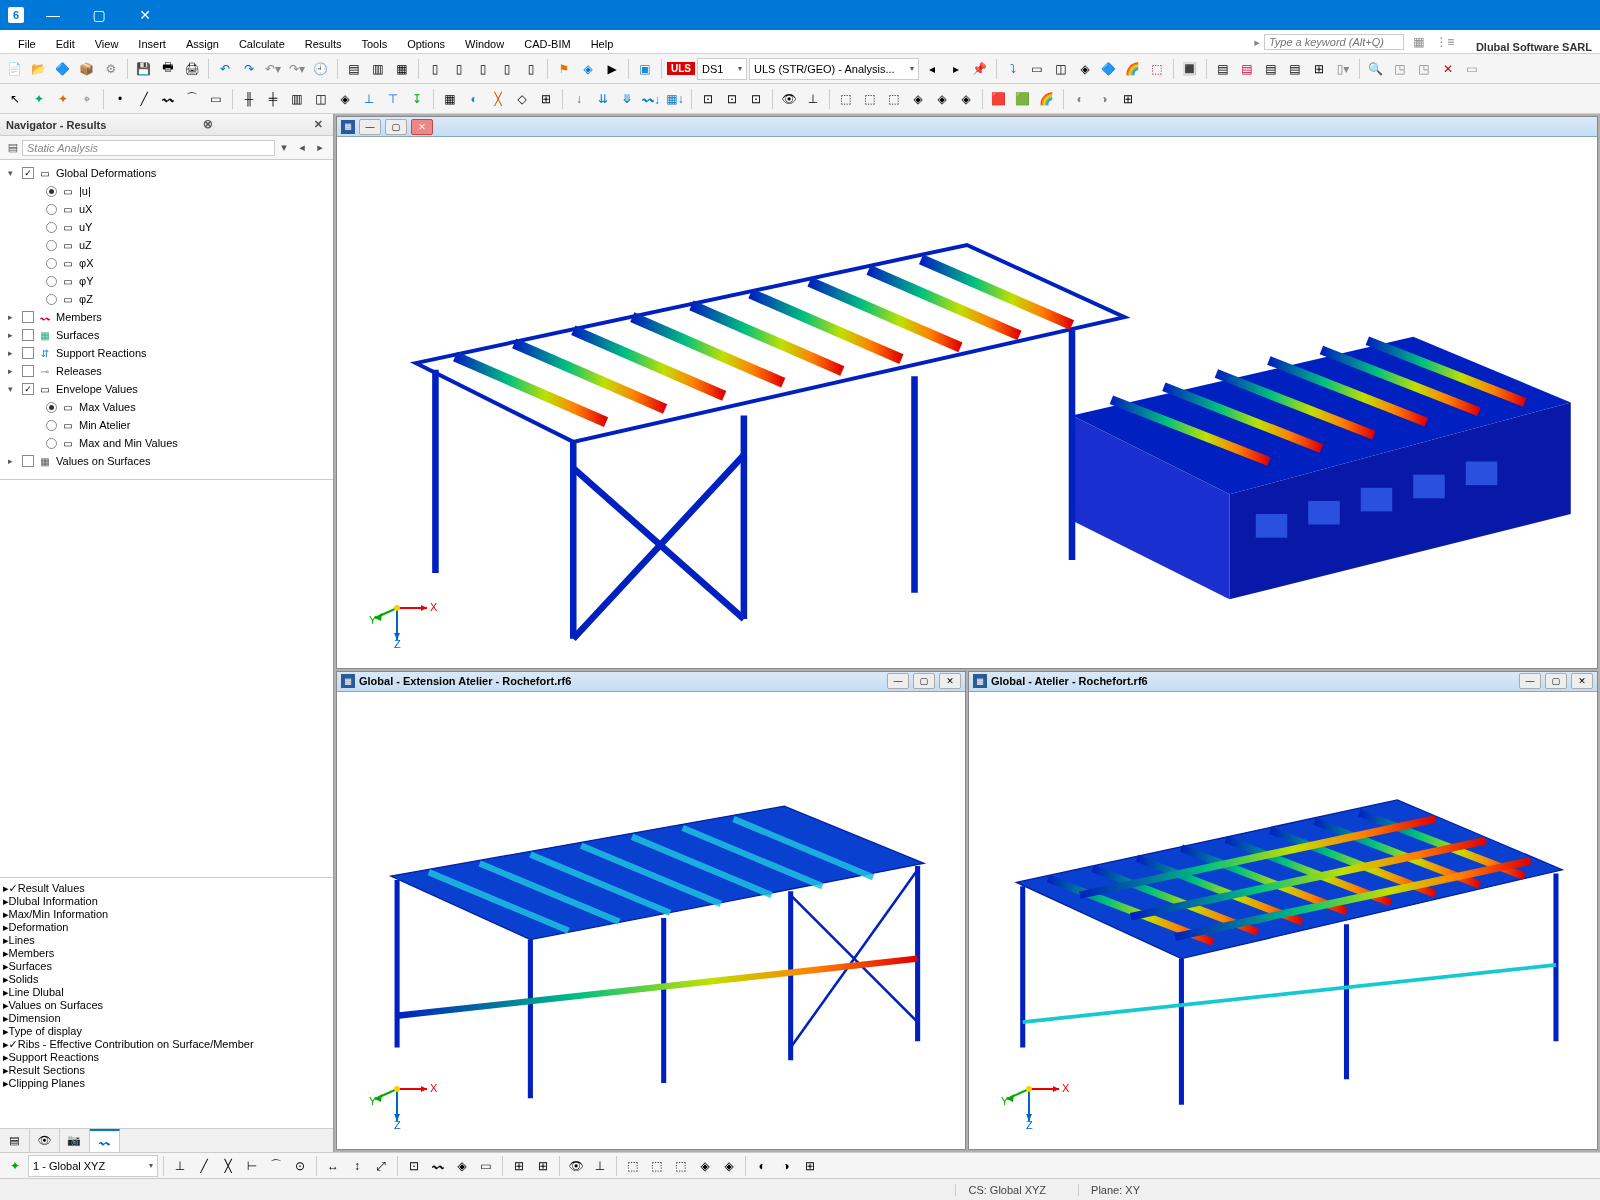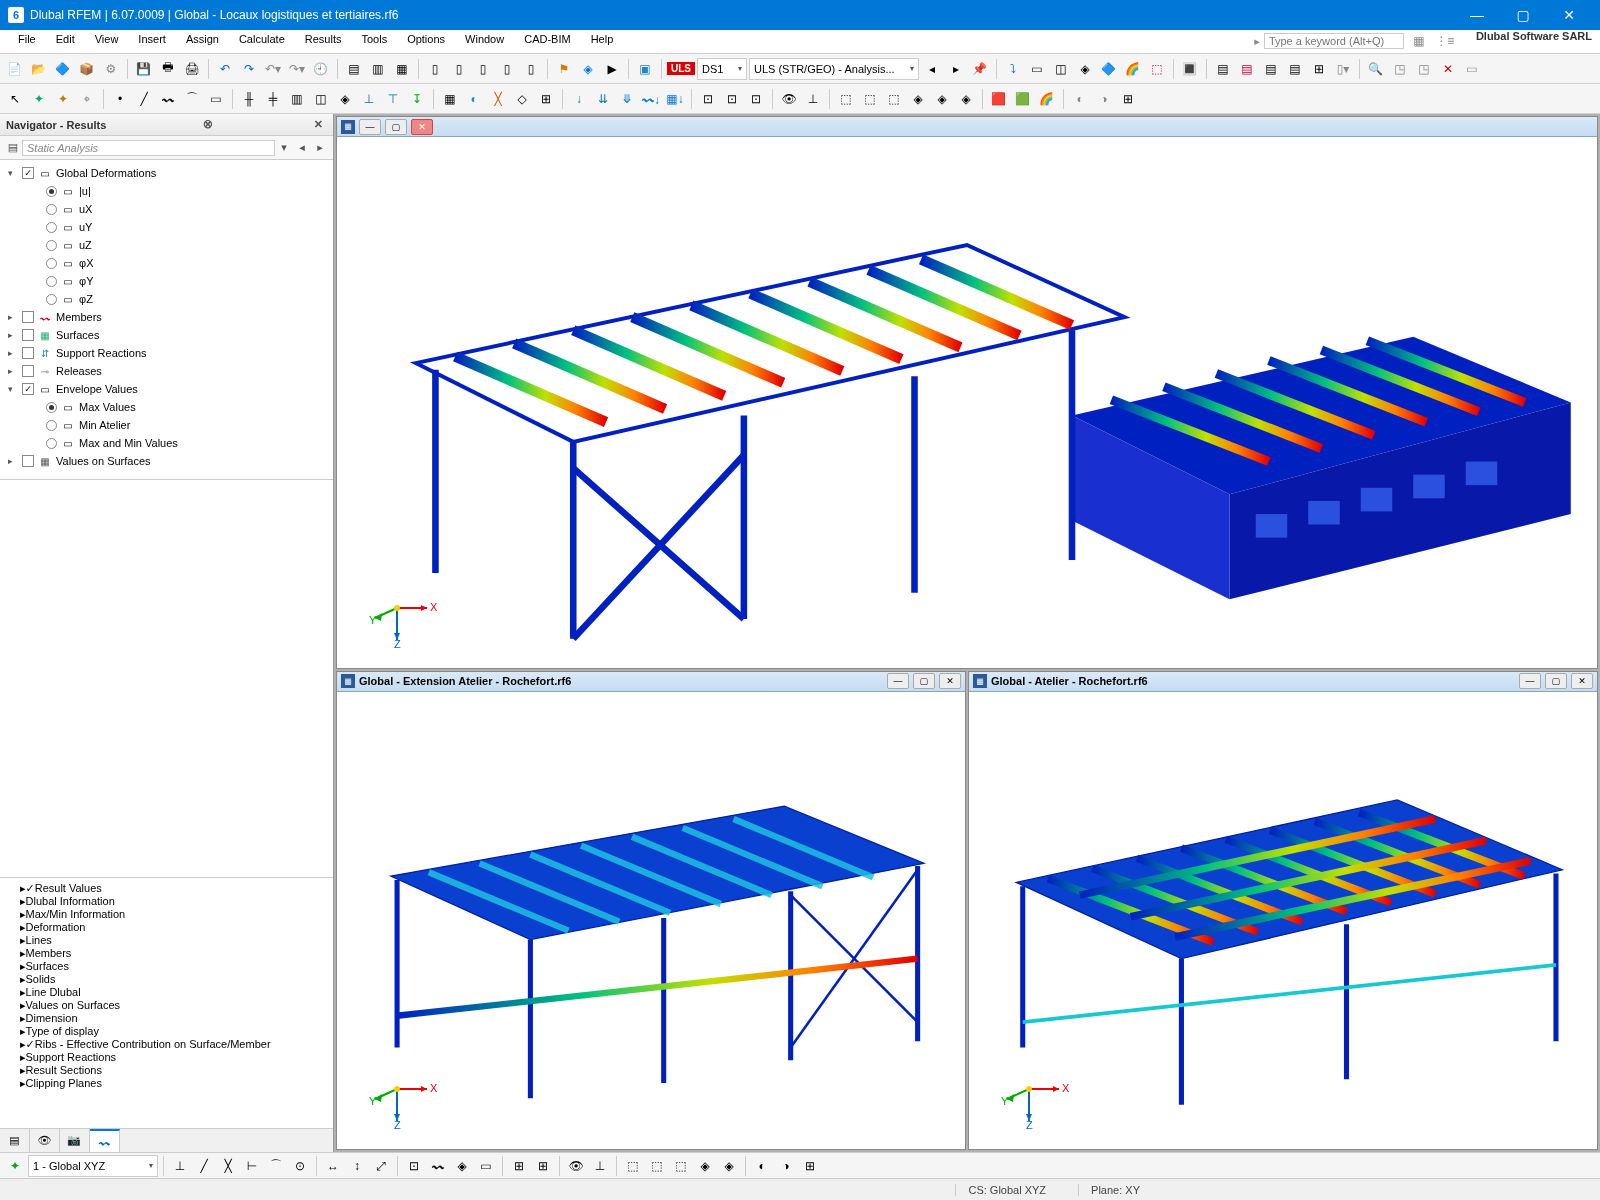--- a/index.html
+++ b/index.html
@@ -2,24 +2,24 @@
 <html><head>
 <meta charset="utf-8">
 <style>
 * { margin:0; padding:0; box-sizing:border-box; font-family:"Segoe UI",Tahoma,sans-serif; font-size:11px; }
 body { background:#f0f0f0; width:1600px; height:1200px; overflow:hidden; display:flex; flex-direction:column; }
 .titlebar { height:30px; background:#0078d7; color:#fff; display:flex; align-items:center; padding:0 8px; }
 .titlebar .app-icon { width:16px; height:16px; margin-right:6px; display:inline-flex; align-items:center; justify-content:center; background:#fff; color:#0078d7; font-weight:bold; border-radius:2px; }
 .titlebar .title { flex:1; font-size:12px; }
 .win-controls { display:flex; }
 .win-btn { width:46px; height:30px; display:flex; align-items:center; justify-content:center; font-size:14px; cursor:pointer; }
-.menubar { height:24px; background:#fff; display:flex; align-items:flex-start; padding:0 8px; border-bottom:1px solid #d0d0d0; }
+.menubar { height:24px; background:#fff; display:flex; align-items:flex-end; padding:0 8px; border-bottom:1px solid #d0d0d0; }
 .menu-item { padding:3px 10px; cursor:pointer; }
 .kw-box { margin-left:auto; display:flex; align-items:center; gap:4px; color:#888; }
-.kw-box input { border:1px solid #ccc; padding:1px 4px; width:140px; color:#888; }
+.kw-box input { border:1px solid #ccc; padding:1px 4px; width:140px; font-style:italic; color:#888; }
 .brand { margin-left:20px; font-weight:bold; color:#333; }
 .toolbar { height:30px; background:#f5f5f5; border-bottom:1px solid #d0d0d0; display:flex; align-items:center; padding:0 4px; gap:2px; overflow:hidden; }
 .tb-btn { width:22px; height:22px; display:flex; align-items:center; justify-content:center; border:1px solid transparent; cursor:pointer; font-size:12px; }
 .tb-sep { width:1px; height:20px; background:#ccc; margin:0 3px; }
 .tb-dd { height:22px; border:1px solid #ccc; background:#fff; padding:0 18px 0 4px; display:flex; align-items:center; position:relative; cursor:pointer; font-size:11px; }
 .tb-dd::after { content:"▾"; position:absolute; right:4px; font-size:8px; color:#555; }
 .tb-badge { background:#d00; color:#fff; padding:1px 4px; font-size:10px; font-weight:bold; }
 .main { flex:1; display:flex; min-height:0; }
 .navigator { width:334px; background:#fff; border-right:1px solid #999; display:flex; flex-direction:column; }
 .nav-header { height:22px; background:linear-gradient(#f7f7f7,#e8e8e8); border-bottom:1px solid #ccc; display:flex; align-items:center; padding:0 6px; font-weight:bold; color:#333;gap:32px; }
@@ -29,21 +29,21 @@
 .nav-filter .navbtn { width:18px; text-align:center; cursor:pointer; color:#555; }
 .tree { flex:0 0 auto; padding:4px 2px; overflow:auto; min-height:320px; border-bottom:1px solid #ccc; }
 .tree .node { display:flex; align-items:center; height:18px; gap:4px; cursor:pointer; padding-left:6px; }
 .tree .ind0{padding-left:6px;} .tree .ind2{padding-left:44px;}
 .tree .arrow { width:10px; color:#555; font-size:9px; }
 .tree .cb { width:12px; height:12px; border:1px solid #888; display:inline-flex; align-items:center; justify-content:center; font-size:9px; }
 .tree .radio { width:11px; height:11px; border:1px solid #888; border-radius:50%; display:inline-flex; align-items:center; justify-content:center; }
 .tree .radio.on::after { content:""; width:5px; height:5px; border-radius:50%; background:#333; }
 .tree .ic { width:14px; height:12px; display:inline-flex; align-items:center; justify-content:center; font-size:10px; }
 .nav-spacer { flex:1; background:#fff; border-bottom:1px solid #ccc; }
-.tree2 { flex:0 0 auto; padding:4px 20px; overflow:auto; height:250px; }
+.tree2 { flex:0 0 auto; padding:4px 3px; overflow:auto; height:250px; }
 .nav-tabs { height:24px; display:flex; border-top:1px solid #ccc; background:#f0f0f0; }
 .nav-tab { width:30px; display:flex; align-items:center; justify-content:center; border-right:1px solid #ccc; cursor:pointer; }
 .nav-tab.active { background:#fff; border-top:2px solid #0078d7; }
 .workspace { flex:1; display:flex; flex-direction:column; background:#b0b0b0; padding:2px; gap:2px; min-width:0; }
 .view-win { background:#fff; border:1px solid #888; display:flex; flex-direction:column; position:relative; }
 .view-head { height:20px; background:linear-gradient(#dbe9f7,#c4dcf3); display:flex; align-items:center; padding:0 4px; gap:4px; border-bottom:1px solid #8aa; }
 .view-head .wicon { width:14px; height:14px; background:#2a5a9a; color:#fff; display:flex; align-items:center; justify-content:center; font-size:8px; }
 .view-head .wtitle { flex:1; font-weight:bold; font-size:11px; }
 .view-head .wbtn { width:22px; height:16px; border:1px solid #aaa; background:#eee; display:flex; align-items:center; justify-content:center; cursor:pointer; font-size:9px; border-radius:2px; }
 .view-head .wbtn.close { border-color:#c44; background:#e88; color:#fff; }
@@ -53,21 +53,20 @@
 .bottom-toolbar { height:26px; background:#f5f5f5; border-top:1px solid #ccc; display:flex; align-items:center; padding:0 4px; gap:2px; }
 .statusbar { height:22px; background:#f0f0f0; border-top:1px solid #ccc; display:flex; align-items:center; padding:0 8px; gap:20px; color:#444; }
 .statusbar .cell { border-left:1px solid #ccc; padding:0 12px; }
 svg { display:block; }
 </style>
 </head>
 <body>
 
 <div class="titlebar">
   <span class="app-icon">6</span>
-  <span class="title">Dlubal RFEM | 6.07.0009 | Global - Locaux logistiques et tertiaires.rf6</span>
   <div class="win-controls">
     <div class="win-btn">—</div>
     <div class="win-btn">▢</div>
     <div class="win-btn close">✕</div>
   </div>
 </div>
 
 <div class="menubar">
   <span class="menu-item">File</span>
   <span class="menu-item">Edit</span>

